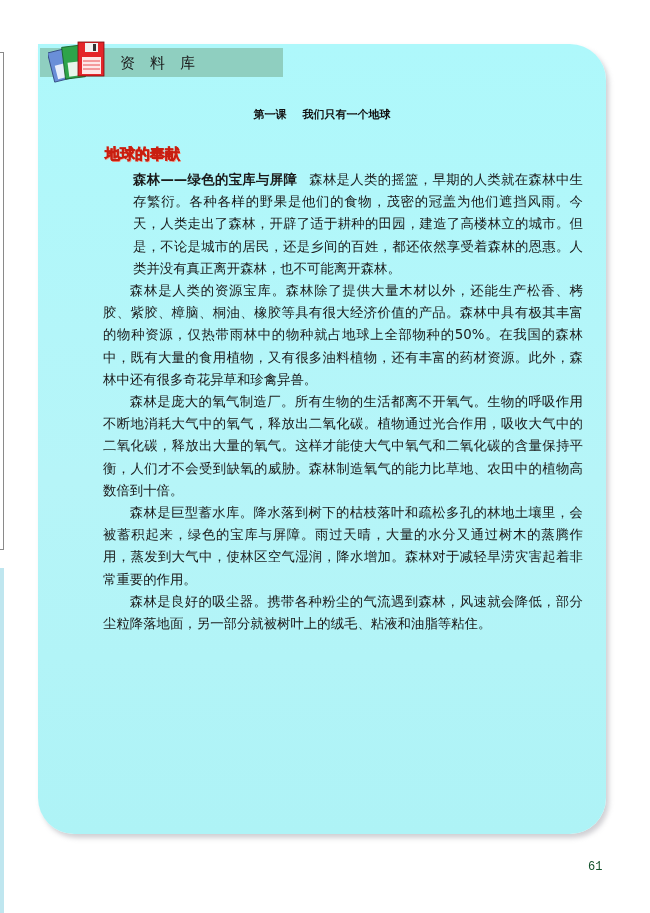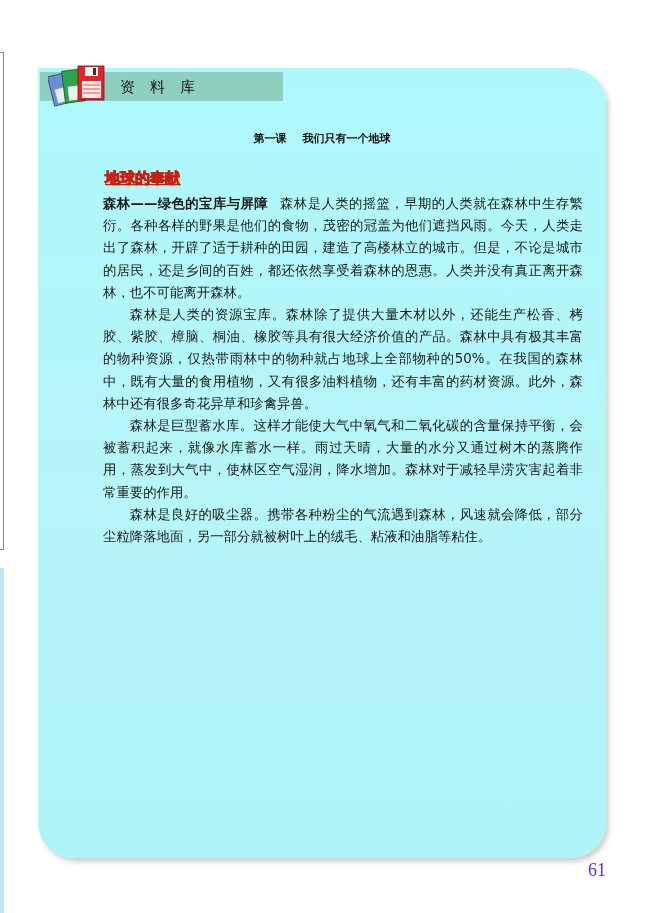--- a/index.html
+++ b/index.html
@@ -10,21 +10,21 @@
   }
   .left-box {
     position: absolute; left: -2px; top: 52px; width: 5px; height: 496px;
     border: 1px solid #8a8a8a; border-left: none; background: #fff;
   }
   .left-strip {
     position: absolute; left: 0; top: 568px; width: 4px; height: 345px;
     background: #bfe6ef;
   }
   .card {
-    position: absolute; left: 38px; top: 68px; width: 568px; height: 790px;
+    position: absolute; left: 38px; top: 44px; width: 568px; height: 790px;
     background: linear-gradient(180deg, #aef8fb 0%, #b6f5f8 55%, #aef3f6 100%);
     border-radius: 0 36px 36px 36px;
     box-shadow: 3px 4px 5px rgba(150,150,160,0.45);
   }
   .header-bar {
     position: absolute; left: 2px; top: 4px; width: 243px; height: 29px;
     background: #8fcfc0;
   }
   .disk-icon {
     position: absolute; left: 10px; top: -4px; width: 58px; height: 44px;
@@ -37,33 +37,32 @@
     position: absolute; left: 0; right: 0; top: 63px; text-align: center;
     font-family: "DejaVu Serif", "Liberation Serif", serif;
     font-size: 11px; font-weight: bold; color: #111;
   }
   .lesson-title .num { margin-right: 16px; }
   .section-title {
     position: absolute; left: 67px; top: 101px;
     font-size: 15px; font-weight: bold; color: #ee3a22;
     -webkit-text-stroke: 0.6px #c81e10;
     text-shadow: 1px 1px 0 #f7a08c;
-    text-decoration: underline;
   }
   .body {
     position: absolute; left: 65px; top: 125px; width: 480px;
     font-size: 13.4px; line-height: 22.2px; color: #1a1a1a;
     text-align: justify;
   }
   .body p { margin: 0; text-indent: 2em; }
-  .body p.first { text-indent: 0; }
+  .body p.first { text-indent: 0; margin-left: 30px; }
   .body .lead { font-weight: bold; margin-right: 12px; }
   .page-number {
     position: absolute; left: 588px; top: 860px;
-    font-family: Liberation Serif, serif; font-size: 18px; color: #6d28d9;
+    font-family: Liberation Mono, monospace; font-size: 12px; color: #14532d;
   }
 </style>
 </head>
 <body>
 
 <div class="left-box"></div>
 <div class="left-strip"></div>
 
 <div class="card">
   <div class="header-bar">
@@ -89,18 +88,19 @@
 
   <div class="lesson-title">
     <span class="num">第一课</span><span>我们只有一个地球</span>
   </div>
 
   <div class="section-title">地球的奉献</div>
 
   <div class="body">
     <p class="first"><span class="lead">森林——绿色的宝库与屏障</span><span>森林是人类的摇篮，早期的人类就在森林中生存繁衍。各种各样的野果是他们的食物，茂密的冠盖为他们遮挡风雨。今天，人类走出了森林，开辟了适于耕种的田园，建造了高楼林立的城市。但是，不论是城市的居民，还是乡间的百姓，都还依然享受着森林的恩惠。人类并没有真正离开森林，也不可能离开森林。</span></p>
     <p>森林是人类的资源宝库。森林除了提供大量木材以外，还能生产松香、栲胶、紫胶、樟脑、桐油、橡胶等具有很大经济价值的产品。森林中具有极其丰富的物种资源，仅热带雨林中的物种就占地球上全部物种的50%。在我国的森林中，既有大量的食用植物，又有很多油料植物，还有丰富的药材资源。此外，森林中还有很多奇花异草和珍禽异兽。</p>
-    <p>森林是巨型蓄水库。这样才能使大气中氧气和二氧化碳的含量保持平衡，会被蓄积起来，就像水库蓄水一样。雨过天晴，大量的水分又通过树木的蒸腾作用，蒸发到大气中，使林区空气湿润，降水增加。森林对于减轻旱涝灾害起着非常重要的作用。</p>
+    <p>森林是庞大的氧气制造厂。所有生物的生活都离不开氧气。生物的呼吸作用不断地消耗大气中的氧气，释放出二氧化碳。植物通过光合作用，吸收大气中的二氧化碳，释放出大量的氧气。这样才能使大气中氧气和二氧化碳的含量保持平衡，人们才不会受到缺氧的威胁。森林制造氧气的能力比草地、农田中的植物高数倍到十倍。</p>
+    <p>森林是巨型蓄水库。降水落到树下的枯枝落叶和疏松多孔的林地土壤里，会被蓄积起来，绿色的宝库与屏障。雨过天晴，大量的水分又通过树木的蒸腾作用，蒸发到大气中，使林区空气湿润，降水增加。森林对于减轻旱涝灾害起着非常重要的作用。</p>
     <p>森林是良好的吸尘器。携带各种粉尘的气流遇到森林，风速就会降低，部分尘粒降落地面，另一部分就被树叶上的绒毛、粘液和油脂等粘住。</p>
   </div>
 </div>
 
 <div class="page-number">61</div>
 
 </body></html>

